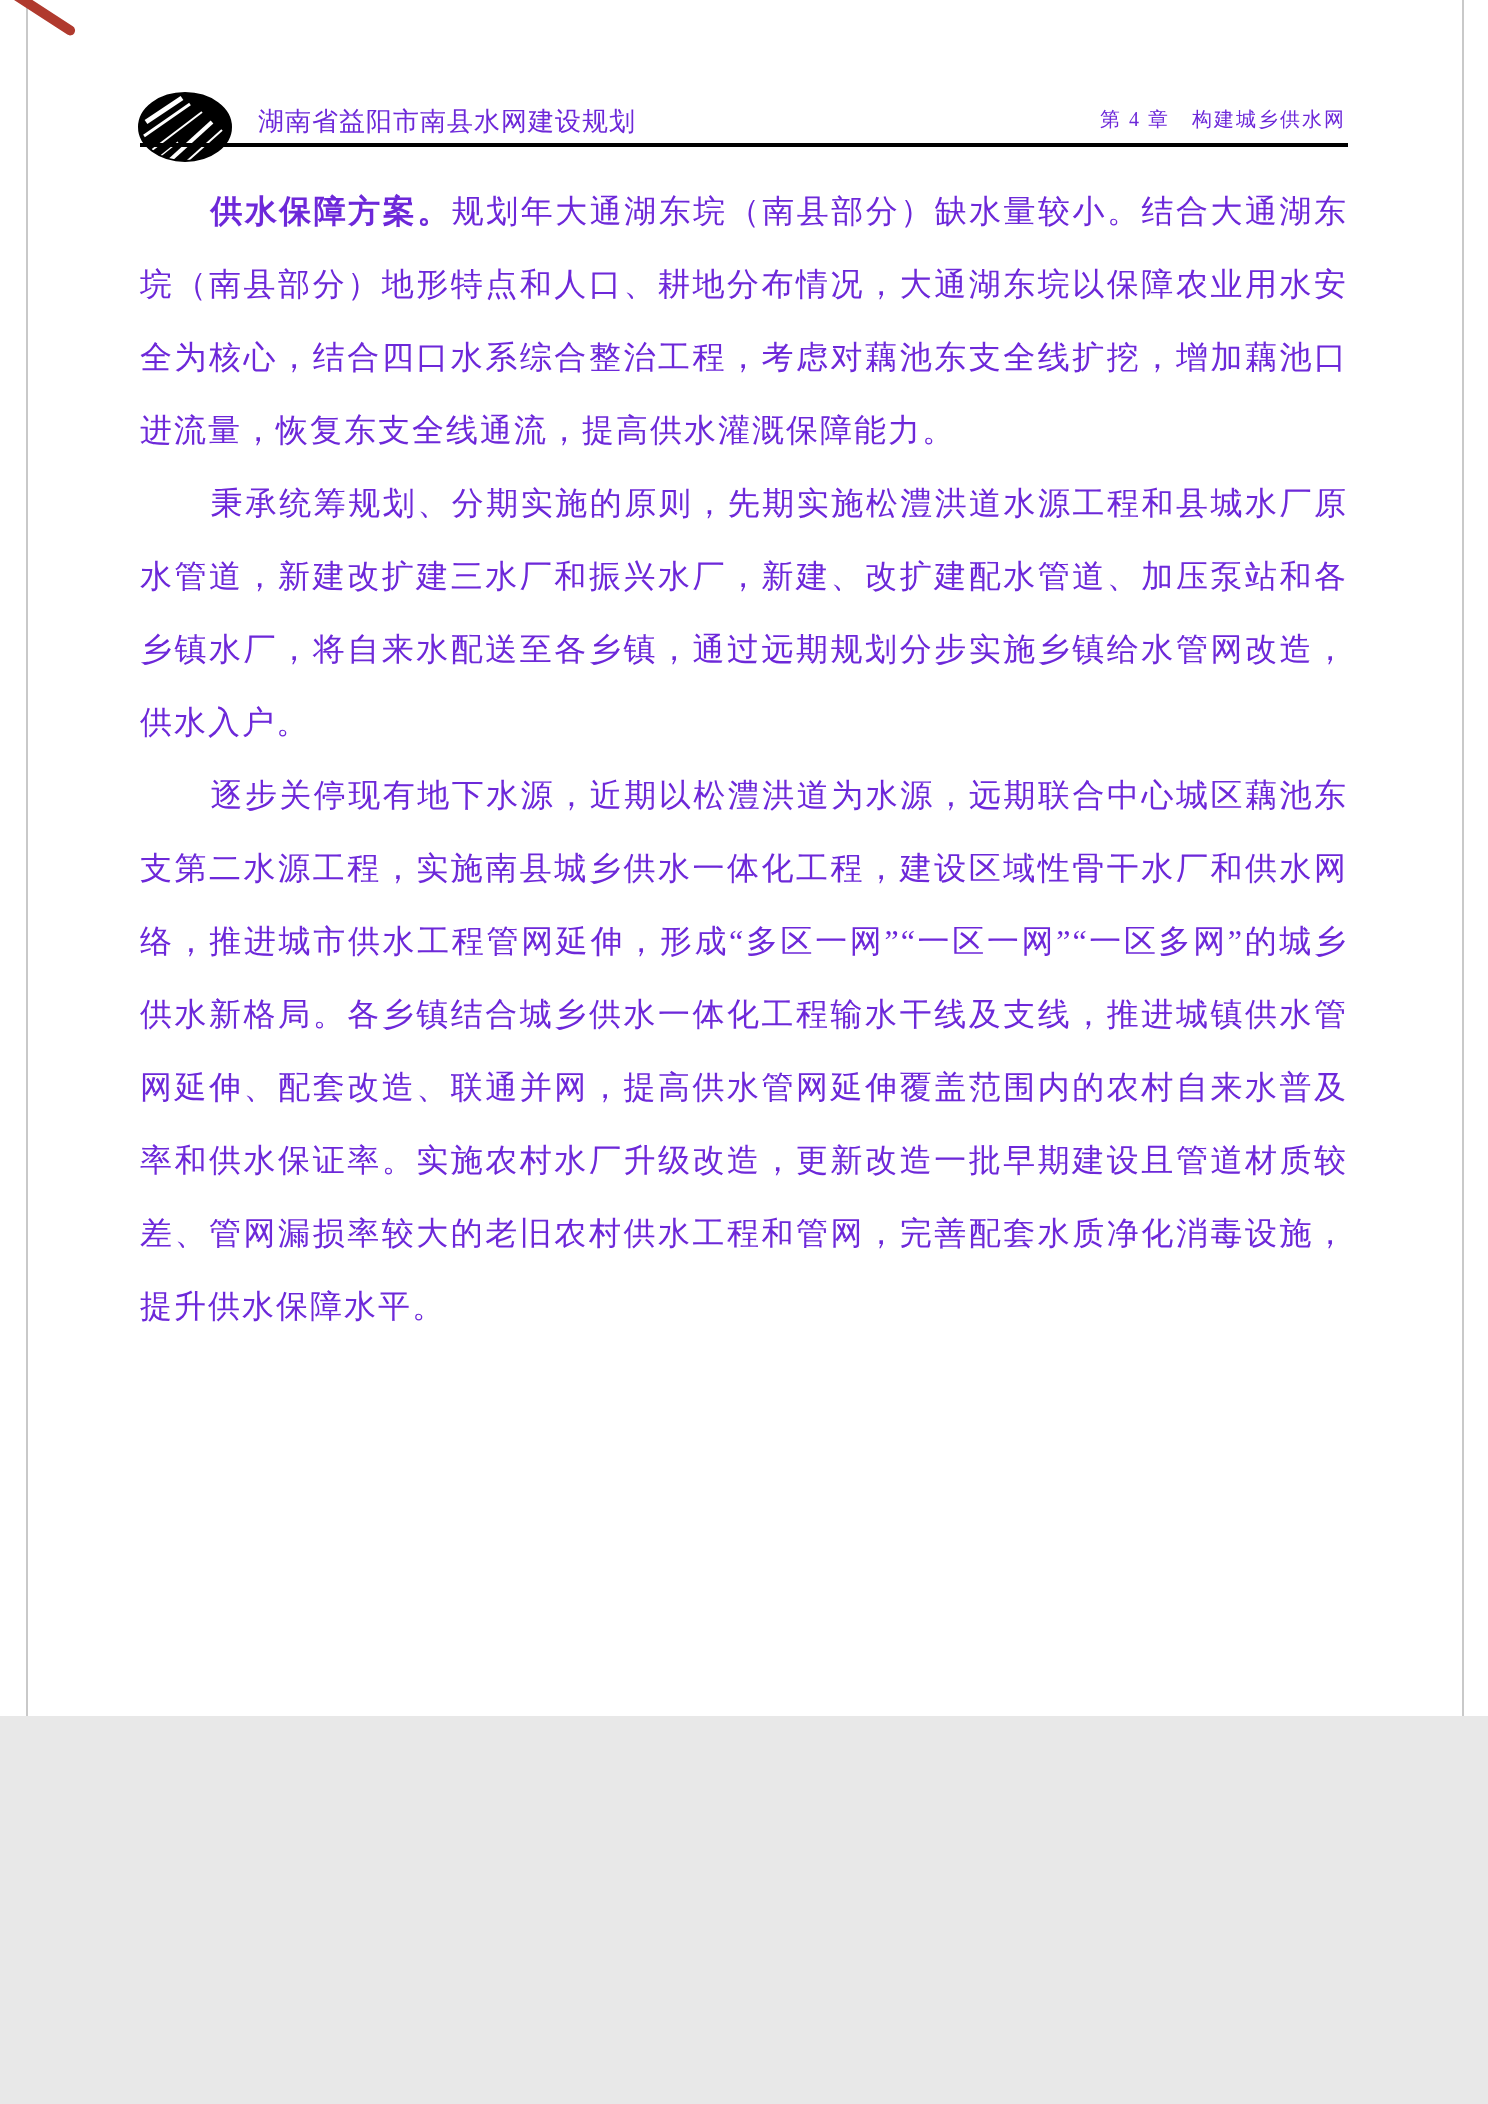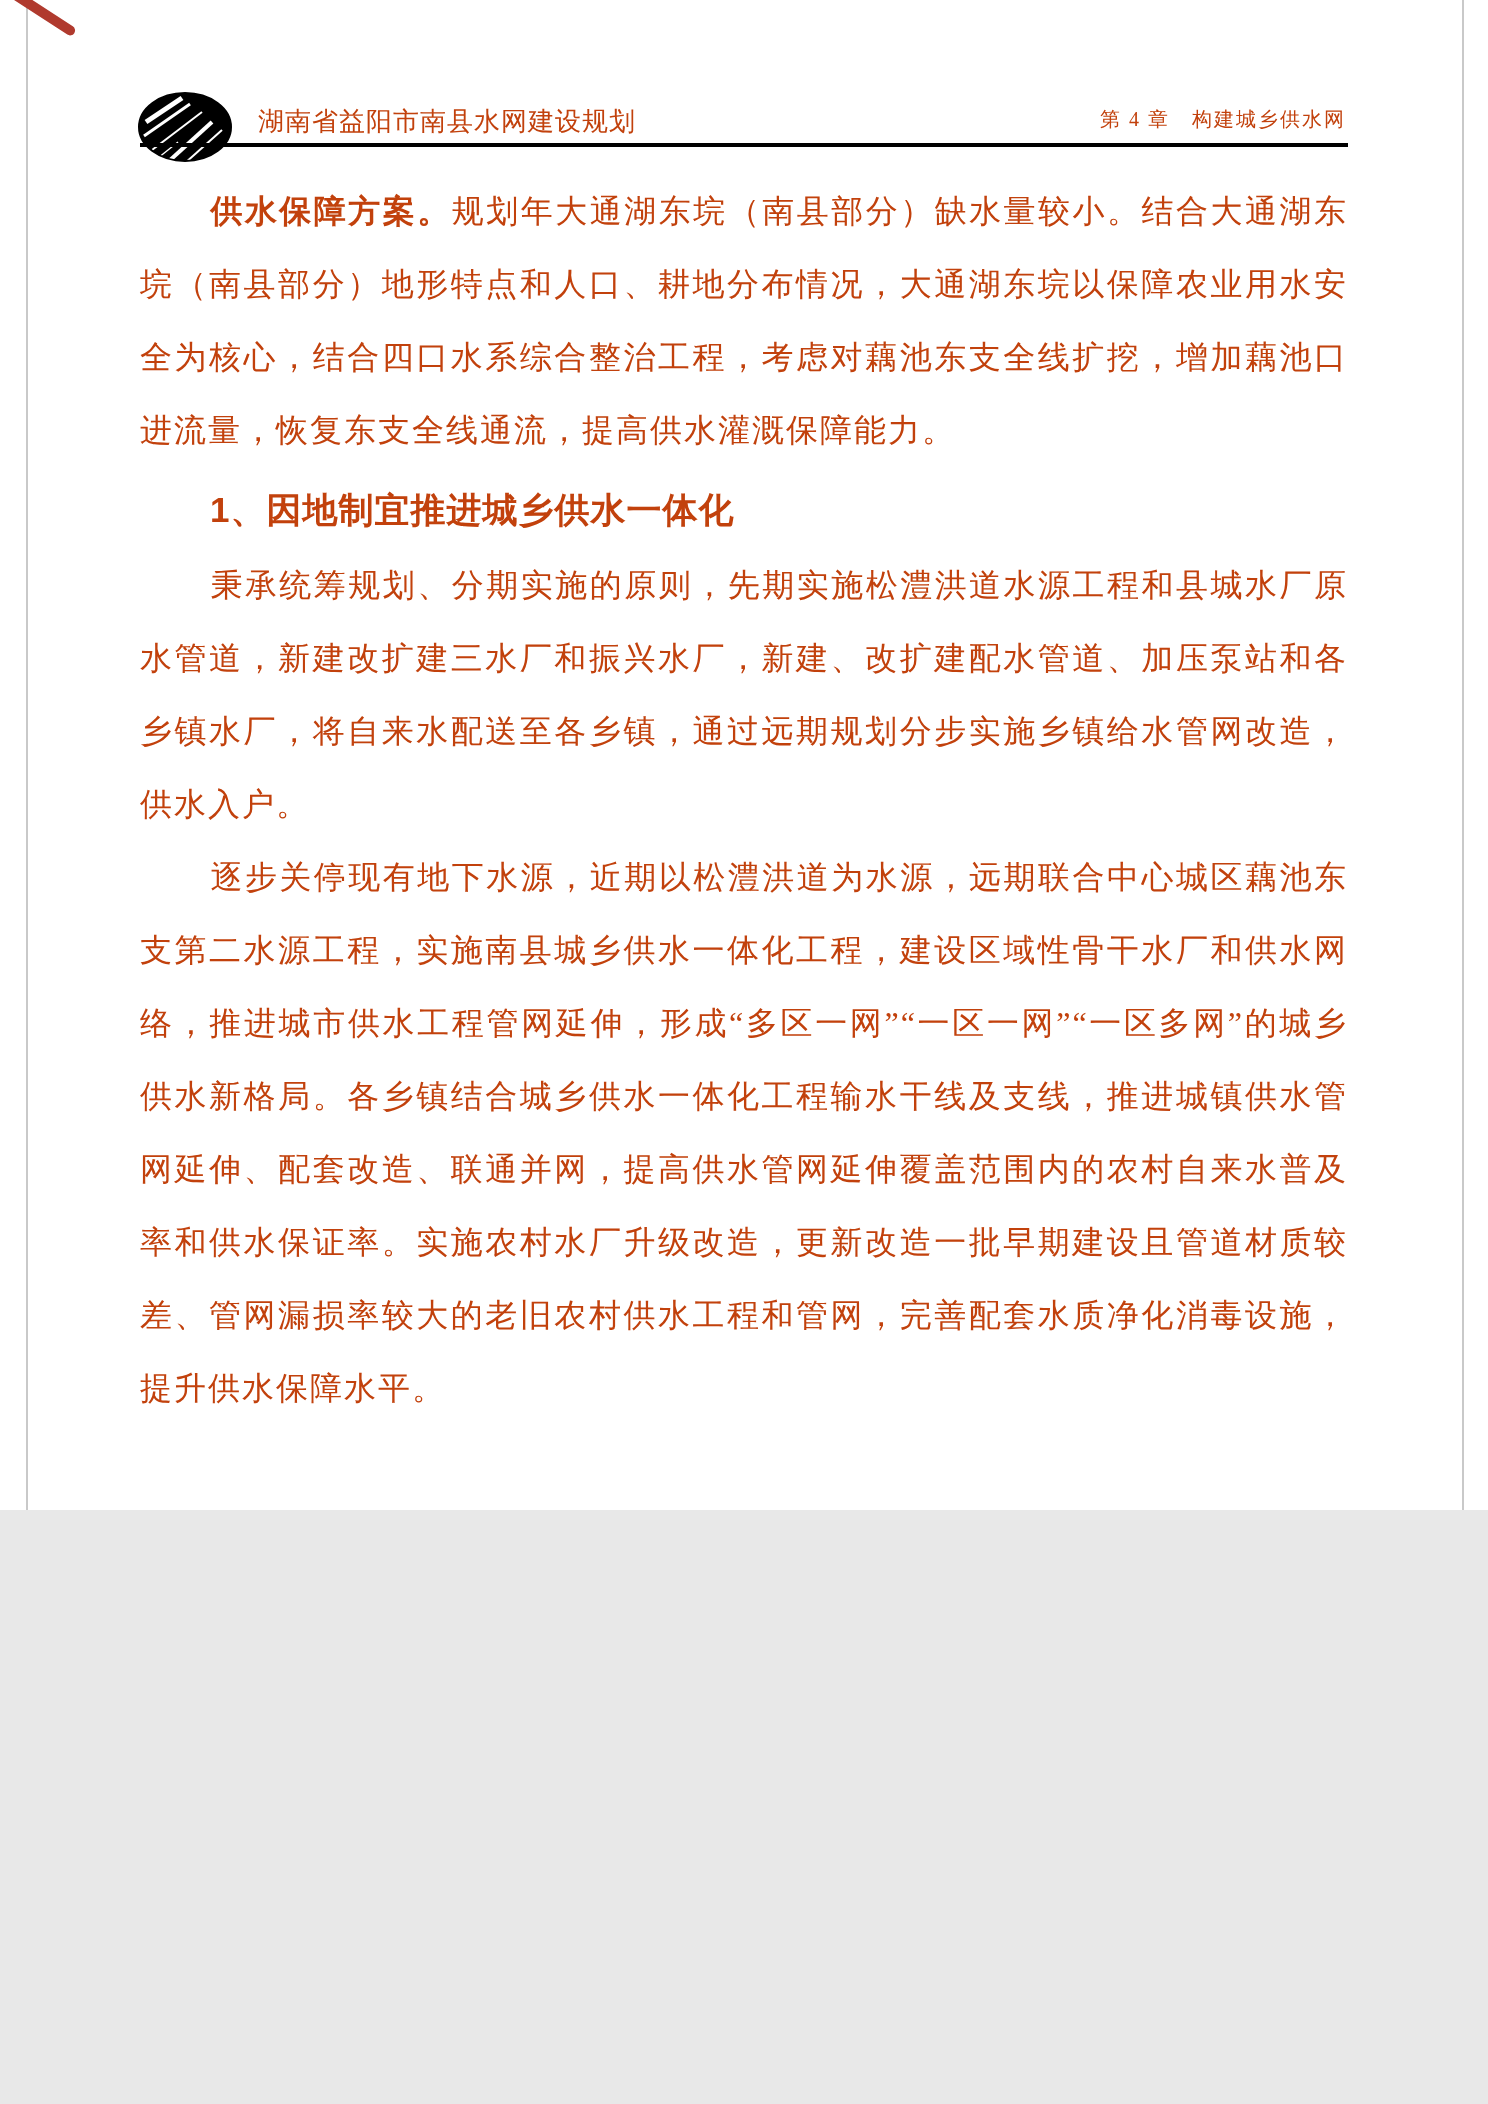--- a/index.html
+++ b/index.html
@@ -1,23 +1,23 @@
 <!DOCTYPE html>
 <html><head>
 <meta charset="utf-8">
 <style>
   html, body { margin: 0; padding: 0; background: #e8e8e8; }
   .page {
     position: relative;
     width: 1488px;
-    height: 1510px;
+    height: 1716px;
     background: #ffffff;
     overflow: hidden;
     font-family: "Liberation Serif", serif;
-    color: #c2410c;
+    color: #6d28d9;
   }
   
   .left-scan-line {
     position: absolute; left: 26px; top: 0; width: 2px; height: 2104px;
     background: #c9c9c9;
   }
   .right-scan-line {
     position: absolute; left: 1462px; top: 0; width: 2px; height: 2104px;
     background: #c9c9c9;
   }
@@ -114,21 +114,20 @@
   <div class="header-rule"></div>
 
   <div class="content">
 
     <p class="para">
       <span class="lead">供水保障方案。</span><span>规划年大通湖东垸（南县部分）缺水量较小。结合大通湖东垸（南县部分）地形特点和人口、耕地分布情况，大通湖东垸以保障农业用水安全为核心，结合四口水系综合整治工程，考虑对藕池东支全线扩挖，增加藕池口进流量，恢复东支全线通流，提高供水灌溉保障能力。</span>
     </p>
 
 
 
-    <h3 class="h-level2">1、因地制宜推进城乡供水一体化</h3>
 
     <p class="para">秉承统筹规划、分期实施的原则，先期实施松澧洪道水源工程和县城水厂原水管道，新建改扩建三水厂和振兴水厂，新建、改扩建配水管道、加压泵站和各乡镇水厂，将自来水配送至各乡镇，通过远期规划分步实施乡镇给水管网改造，供水入户。</p>
 
     <p class="para">逐步关停现有地下水源，近期以松澧洪道为水源，远期联合中心城区藕池东支第二水源工程，实施南县城乡供水一体化工程，建设区域性骨干水厂和供水网络，推进城市供水工程管网延伸，形成“多区一网”“一区一网”“一区多网”的城乡供水新格局。各乡镇结合城乡供水一体化工程输水干线及支线，推进城镇供水管网延伸、配套改造、联通并网，提高供水管网延伸覆盖范围内的农村自来水普及率和供水保证率。实施农村水厂升级改造，更新改造一批早期建设且管道材质较差、管网漏损率较大的老旧农村供水工程和管网，完善配套水质净化消毒设施，提升供水保障水平。</p>
 
   </div>
 
   <div class="page-number">62</div>
 
 </div>

